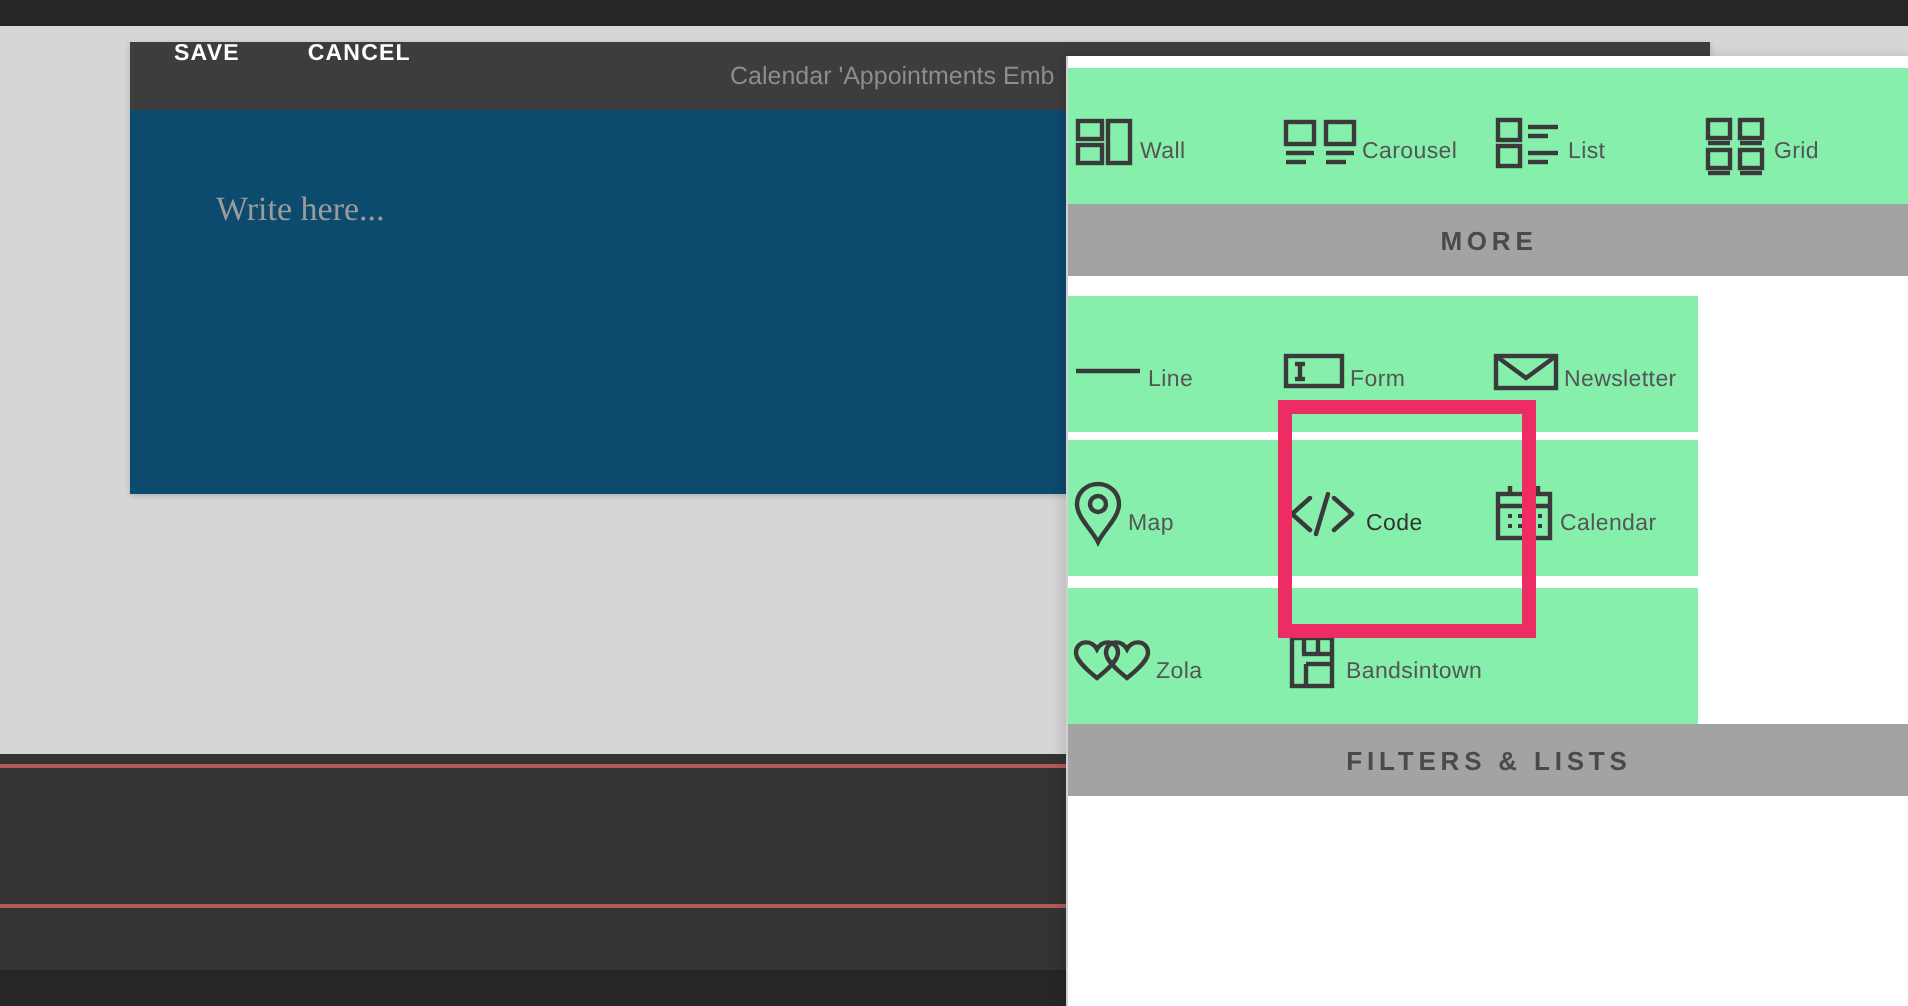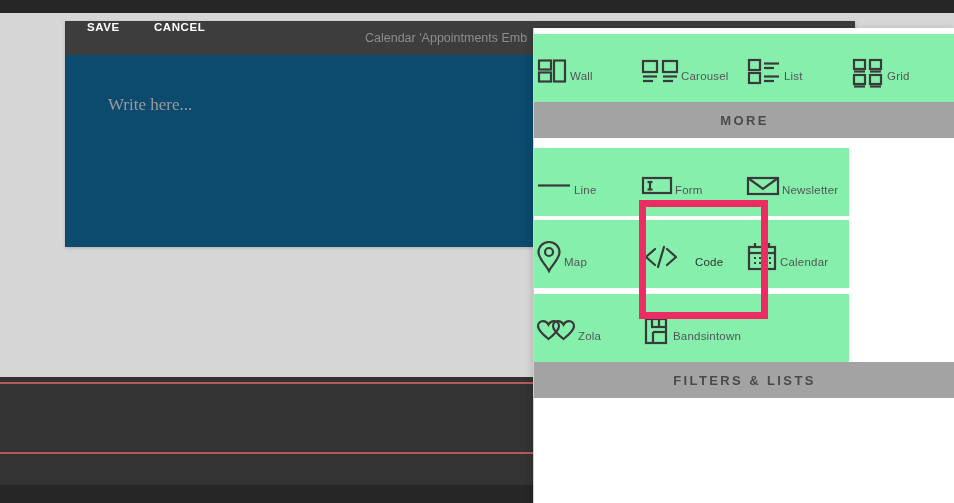--- a/index.html
+++ b/index.html
@@ -45,21 +45,21 @@
   .widget-cell .wlabel{margin-top:9px;font-size:11.5px;color:#555555;letter-spacing:.2px;
                        font-family:"Liberation Sans",sans-serif;}
   .section-head{height:36px;background:#a3a3a3;display:flex;align-items:center;justify-content:center;
                 font-size:13px;letter-spacing:2.4px;color:#4a4a4a;font-weight:bold;}
   #row-primary{padding-top:6px;}
   #row-more-1{padding-top:10px;}
   #row-more-2{padding-top:4px;}
   #row-more-3{padding-top:6px;}
 
   
-  #widget-cell-code{position:relative;gap:12px;}
+  #widget-cell-code{position:relative;}
   #code-highlight{position:absolute;left:0px;top:-20px;width:129px;height:119px;
                   border:7px solid #ed2c63;box-sizing:border-box;pointer-events:none;}
   #widget-cell-code .wlabel{color:#333;}
 
   svg{display:block;}
   .stroke{fill:none;stroke:#3a3a3a;stroke-width:2.2;}
   .fill{fill:#3a3a3a;}
 </style>
 </head>
 <body>

